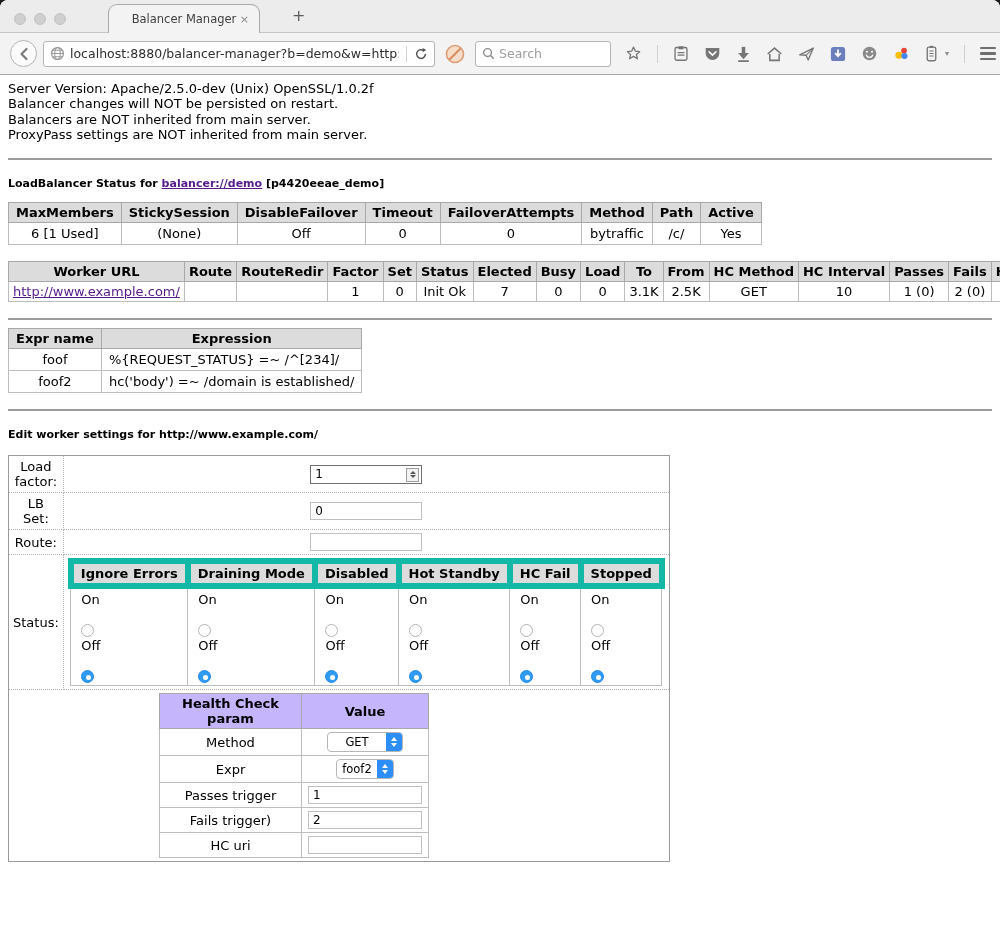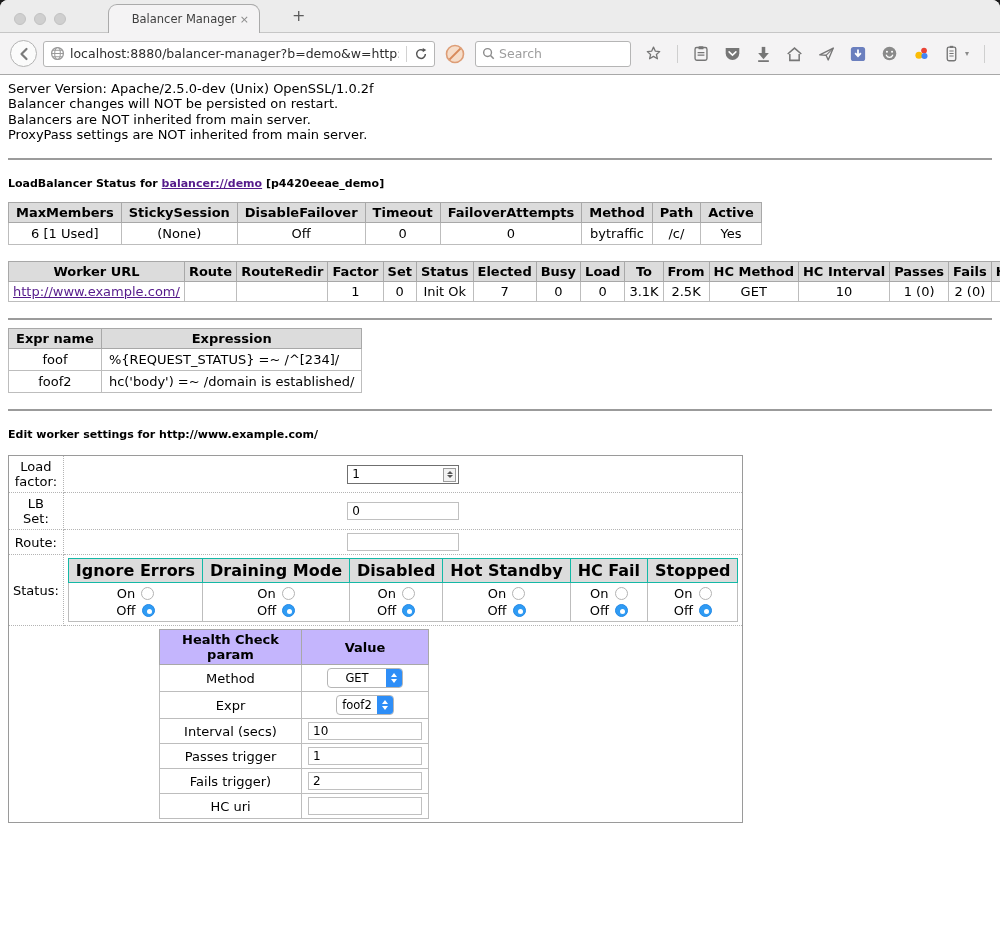--- a/index.html
+++ b/index.html
@@ -22,21 +22,21 @@
             display:flex; align-items:center; padding:0 10px; }
   .backbtn { width:27px; height:27px; border-radius:50%; border:1px solid #b3b3b3; background:#fbfbfb;
              display:flex; align-items:center; justify-content:center; color:#7a7a7a; font-size:15px; flex:0 0 auto; }
   .urlbar { margin-left:6px; width:392px; height:26px; background:#fff; border:1px solid #b5b5b5; border-radius:3px;
             display:flex; align-items:center; padding:0 6px; overflow:hidden; flex:0 0 auto;}
   .globe { color:#9a9a9a; display:flex; margin-right:5px; }
   .urltext { font-size:12.5px; color:#2e2e2e; white-space:nowrap; flex:1; overflow:hidden; }
   .urlbar .vdiv { width:1px; height:16px; background:#d2d2d2; margin:0 7px; }
   .reload { color:#555; display:flex; }
   .blockicon { margin:0 10px; display:flex; }
-  .searchbar { width:156px; height:26px; background:#fff; border:1px solid #b5b5b5; border-radius:3px;
+  .searchbar { width:136px; height:26px; background:#fff; border:1px solid #b5b5b5; border-radius:3px;
                display:flex; align-items:center; padding:0 6px; flex:0 0 auto;}
   .searchbar input { border:none; outline:none; width:100px; font-size:12.5px; color:#444; font-family:inherit; background:transparent;}
   .searchbar input::placeholder { color:#9d9d9d; }
   .sicon { color:#8b8b8b; display:flex; margin-right:4px; }
   .toolicons { display:flex; align-items:center; gap:15px; margin-left:14px; color:#767676; }
   .toolicons .vdiv { width:1px; height:18px; background:#cfcfcf; }
   .ticon { display:flex; align-items:center; }
   .caret { font-size:8px; color:#8a8a8a; margin-left:-8px; }
   .menubars { display:flex; flex-direction:column; gap:3px; }
   .menubars span { width:16px; height:2.5px; background:#6f6f6f; border-radius:1px; }
@@ -66,23 +66,23 @@
   input.txt { width:112px; height:18px; border:1px solid #c0c0c0; font-size:12px; font-family:inherit; padding:1px 4px; }
   .numwrap { position:relative; display:inline-block; }
   input.num { width:112px; height:19px; border:1.5px solid #6f6f6f; font-size:12px; font-family:inherit; padding:1px 16px 1px 4px; }
   .spinbox { position:absolute; right:3px; top:3px; width:13px; height:14px; border:1px solid #9d9d9d; background:#f2f2f2;
              display:flex; flex-direction:column; align-items:center; justify-content:center; gap:1px;}
   .spinbox i { width:0; height:0; border-left:3px solid transparent; border-right:3px solid transparent; }
   .spinbox i.up { border-bottom:3.5px solid #555; }
   .spinbox i.dn { border-top:3.5px solid #555; }
 
   .status-table { border-collapse:collapse; border:1px solid #9a9a9a; }
-  .status-table th { background:#dcdcdc; border:1px solid #14b8a6; padding:2px 7px; font-size:16px; white-space:nowrap;}
+  .status-table th { background:#dcdcdc; border:6px solid #14b8a6; padding:2px 7px; font-size:13px; white-space:nowrap;}
   .status-table td { border:1px solid #bdbdbd; padding:2px 10px; text-align:center; }
-  .radioline { display:flex; align-items:center; justify-content:center; gap:6px; line-height:17px;}
+  .radioline { display:flex; align-items:flex-start; justify-content:center; gap:16px; line-height:17px;flex-direction:column;}
   .radio { position:relative; display:inline-block; width:13px; height:13px; border-radius:50%; background:#fff; border:1px solid #b3b3b3; }
   .radio.checked { background:#2f9bf4; border-color:#2289e6; }
   .radio.checked::after { content:""; position:absolute; left:4px; top:4px; width:5px; height:5px; border-radius:50%; background:#fff; }
 
   .hc-table { border-collapse:collapse; border:1px solid #9a9a9a; margin-left:146px; }
   .hc-table th { background:#c4b5fd; border:1px solid #a8a8a8; padding:2px 8px; font-size:13px;}
   .hc-table td { border:1px solid #bdbdbd; padding:3px 6px; text-align:center; }
   .hc-table td.hlbl { width:142px; }
   .hc-table td.hval { width:124px; text-align:left; }
   input.hinput { width:114px; height:18px; border:1px solid #c0c0c0; font-size:12px; font-family:inherit; padding:1px 4px;}
@@ -459,24 +459,20 @@
                     <td class="hlbl">Expr</td>
                     <td class="hval center-sel"><span class="mac-select" style="width: 58px;">
                         <span class="stxt">foof2</span>
                         <span class="stepper">
                           <i class="up"></i>
                           <i class="dn"></i>
                         </span>
                       </span></td>
                   </tr>
                   <tr>
-                    <td class="hlbl">Interval (secs)</td>
-                    <td class="hval"><input class="hinput" type="text" value="10" style=""></td>
-                  </tr>
-                  <tr>
                     <td class="hlbl">Passes trigger</td>
                     <td class="hval"><input class="hinput" type="text" value="1" style=""></td>
                   </tr>
                   <tr>
                     <td class="hlbl">Fails trigger)</td>
                     <td class="hval"><input class="hinput" type="text" value="2" style=""></td>
                   </tr>
                   <tr>
                     <td class="hlbl">HC uri</td>
                     <td class="hval"><input class="hinput" type="text" style=""></td>

